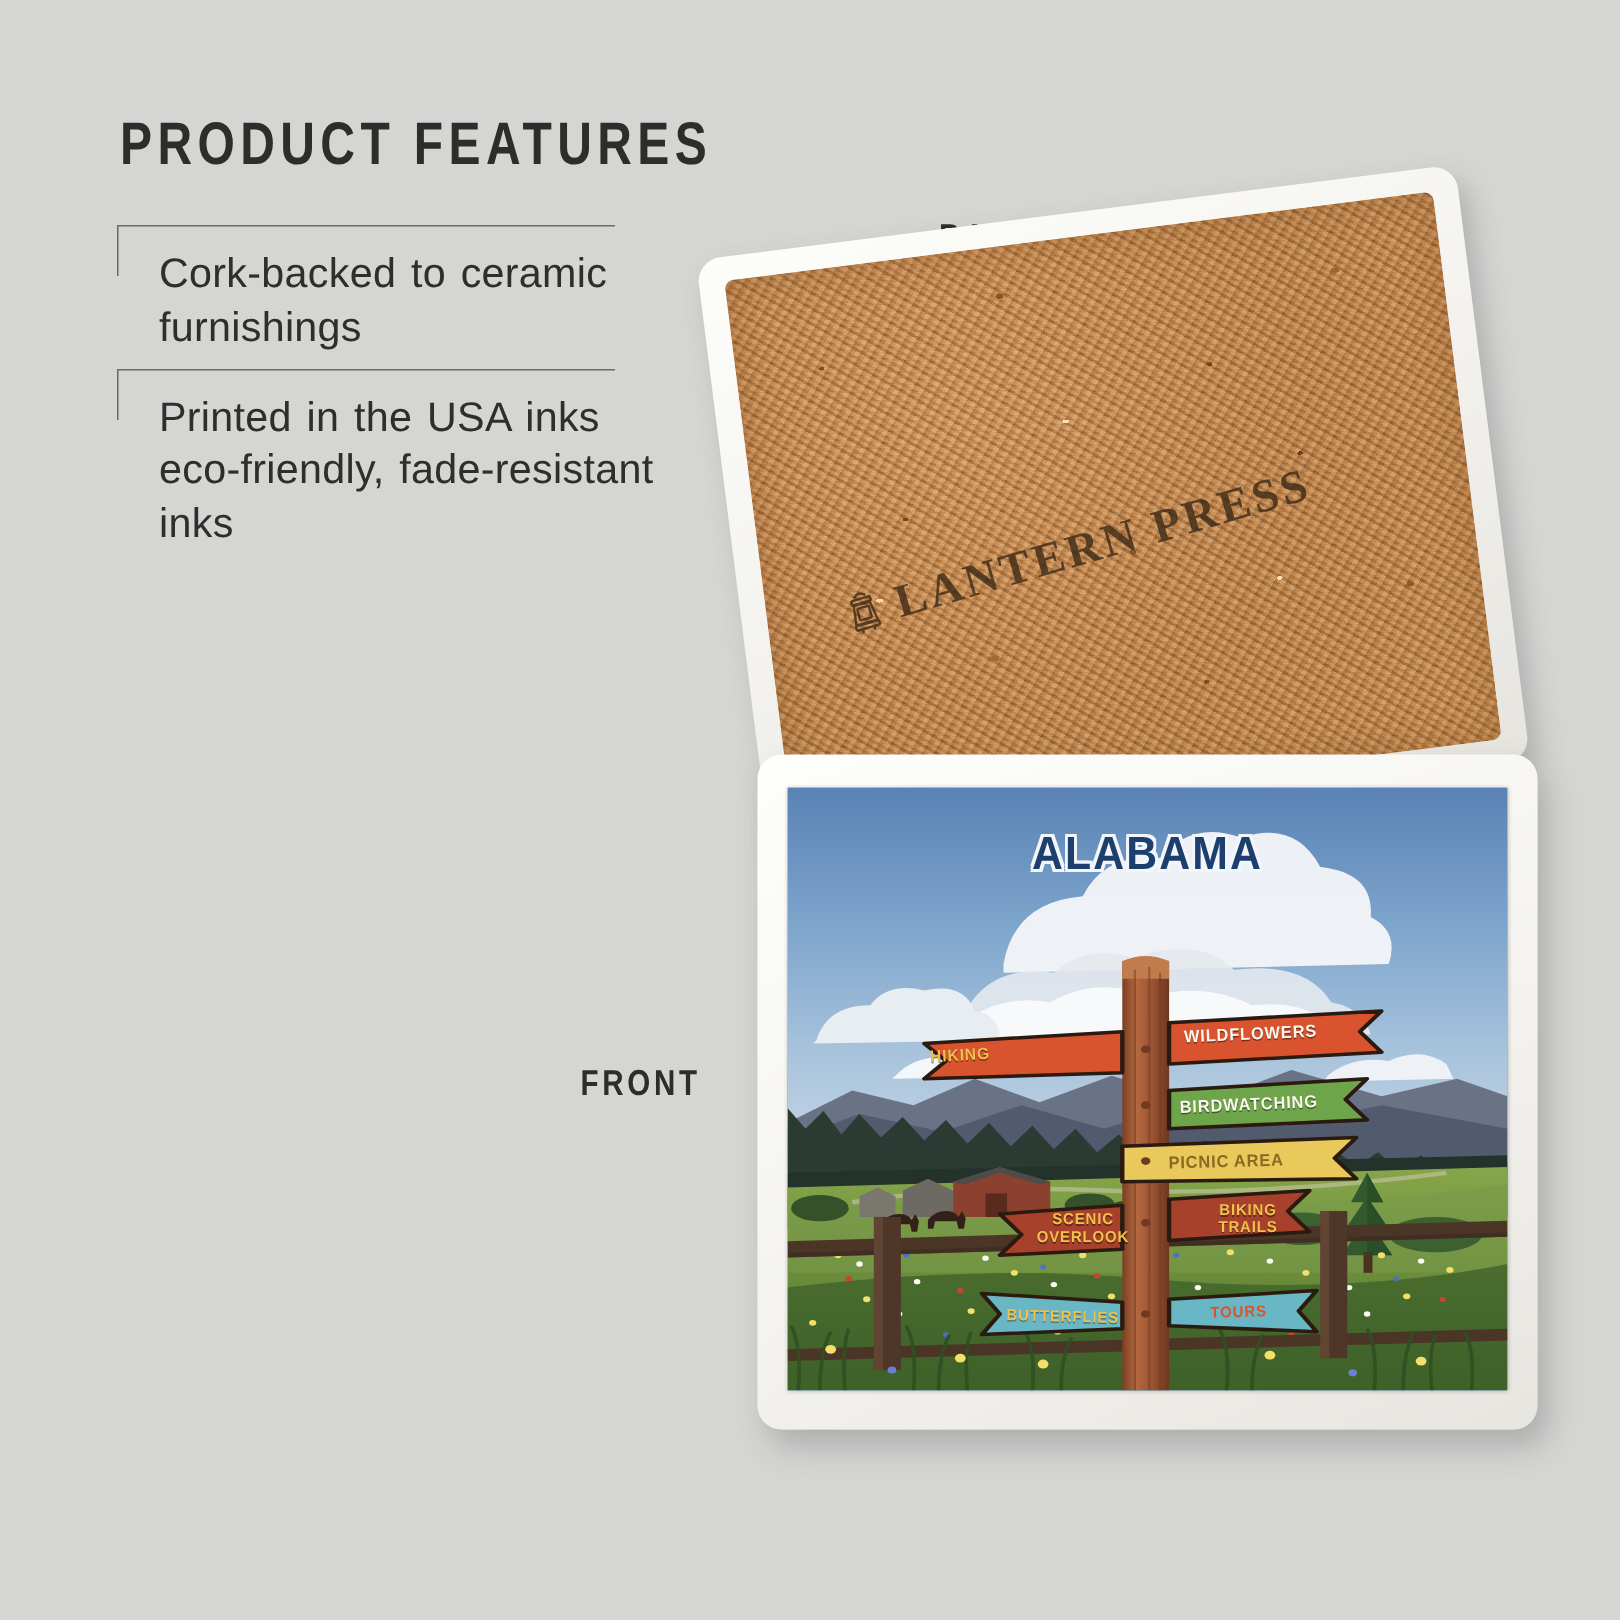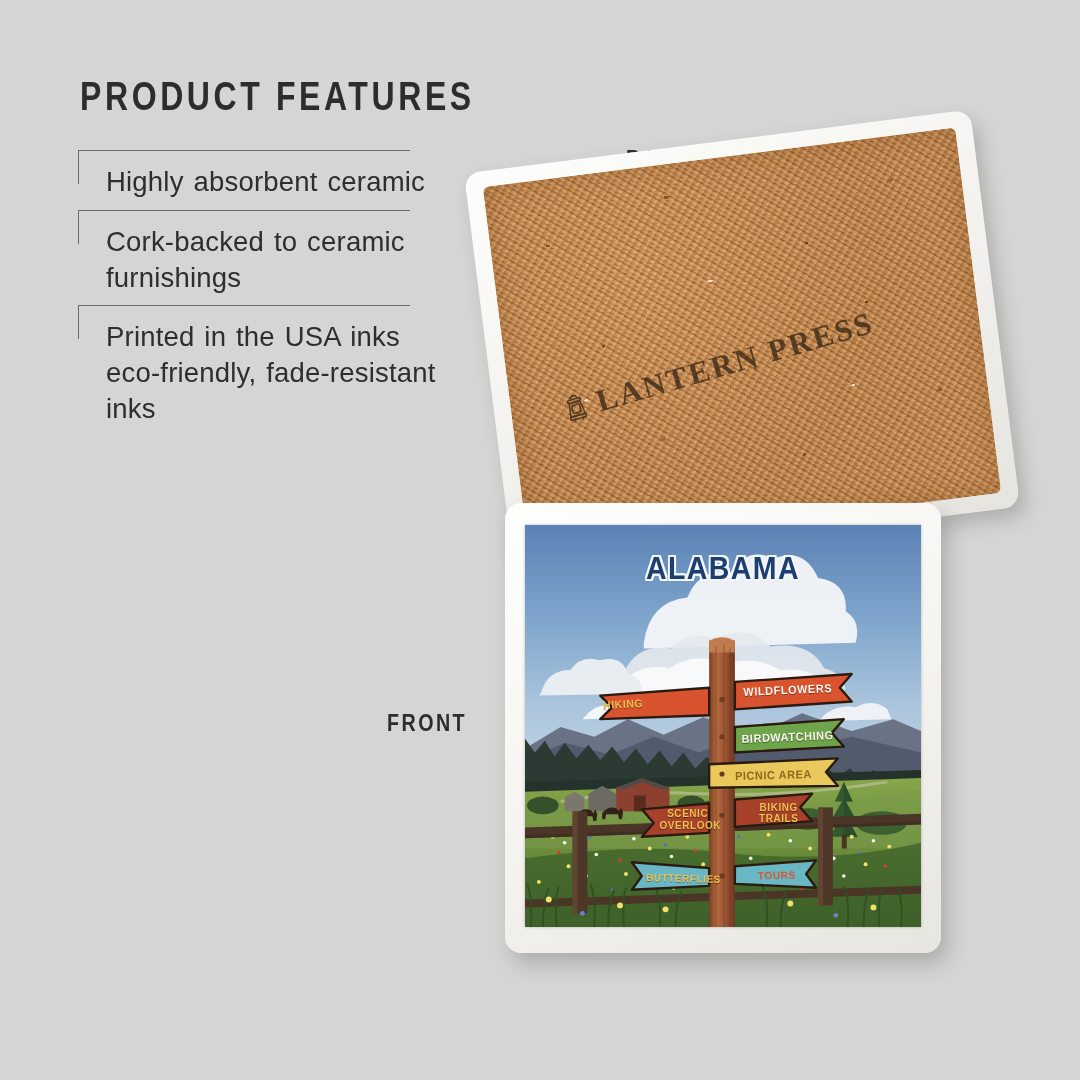--- a/index.html
+++ b/index.html
@@ -106,21 +106,21 @@
     font-size:31px;
     font-weight:bold;
     letter-spacing:2.4px;
     color:#3b2a17;
     line-height:1;
     white-space:nowrap;
   }
 
   
   .coaster-front{
-    position:absolute;left:505px;top:503px;width:436px;height:450px;
+    position:absolute;left:505px;top:503px;width:520px;height:450px;
     background:linear-gradient(155deg,#fefefd 0%,#f4f3ef 55%,#e7e5e0 100%);
     border-radius:16px;
     box-shadow:7px 11px 20px rgba(90,90,88,.32);
     padding:22px 20px 26px 20px;
     box-sizing:border-box;
   }
   .art{
     position:relative;width:100%;height:100%;overflow:hidden;
     background:#7ea7cd;
     box-shadow:0 0 3px rgba(0,0,0,.25);
@@ -147,25 +147,20 @@
   }
 </style>
 </head>
 <body>
 
 <div id="stage">
 
   <section class="features-panel">
     <h1 class="features-title">PRODUCT FEATURES</h1>
 
-    <div class="feature-item">
-      <span class="feature-rule"></span>
-      <span class="feature-tick"></span>
-      <p class="feature-text">Highly absorbent ceramic</p>
-    </div>
 
     <div class="feature-item">
       <span class="feature-rule"></span>
       <span class="feature-tick"></span>
       <p class="feature-text">Cork-backed to ceramic furnishings</p>
     </div>
 
     <div class="feature-item">
       <span class="feature-rule"></span>
       <span class="feature-tick"></span>

